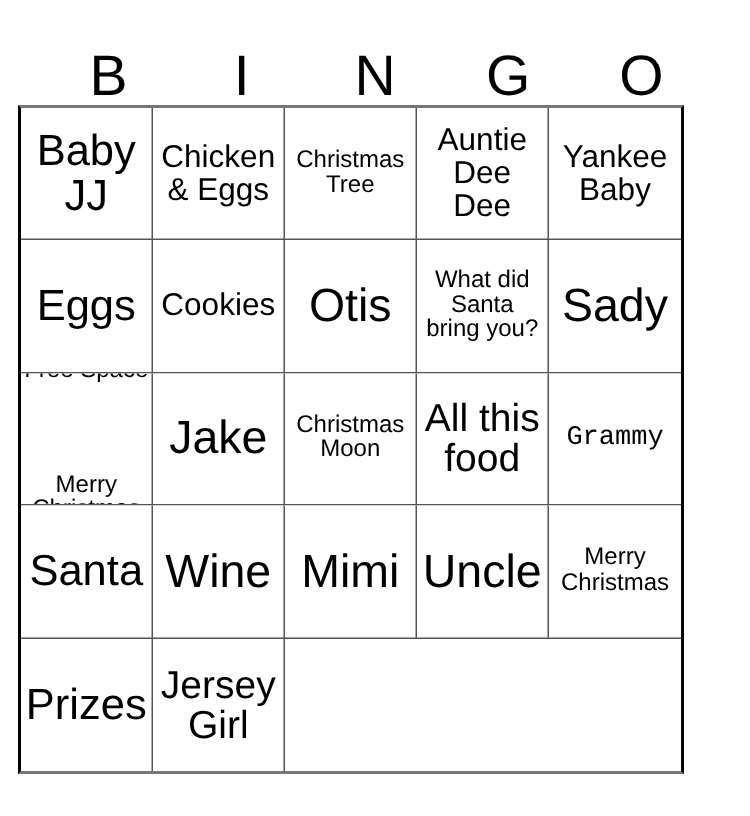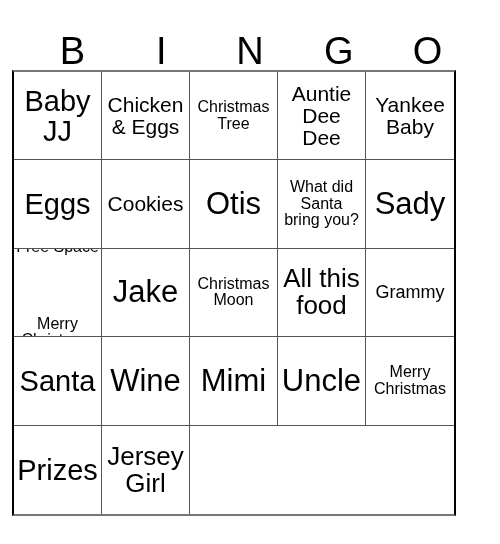--- a/index.html
+++ b/index.html
@@ -78,21 +78,21 @@
     width: 100%;
     line-height: 1.04;
     white-space: pre-line;
     word-break: normal;
   }
   
   .fs-xxl .cell-text { font-size: 31px; }
   .fs-xl  .cell-text { font-size: 29px; }
   .fs-lg  .cell-text { font-size: 26px; }
   .fs-md  .cell-text { font-size: 21px; }
-  .fs-sm  .cell-text { font-size: 18px; }
+  .fs-sm  .cell-text { font-size: 18px; font-family: Liberation Mono, monospace; }
   .fs-xs  .cell-text { font-size: 16px; }
 
   
   .cell.free {
     justify-content: center;
     padding-top: 4px;
     gap: 40px;
   }
   .free .free-label {
     display: block;

